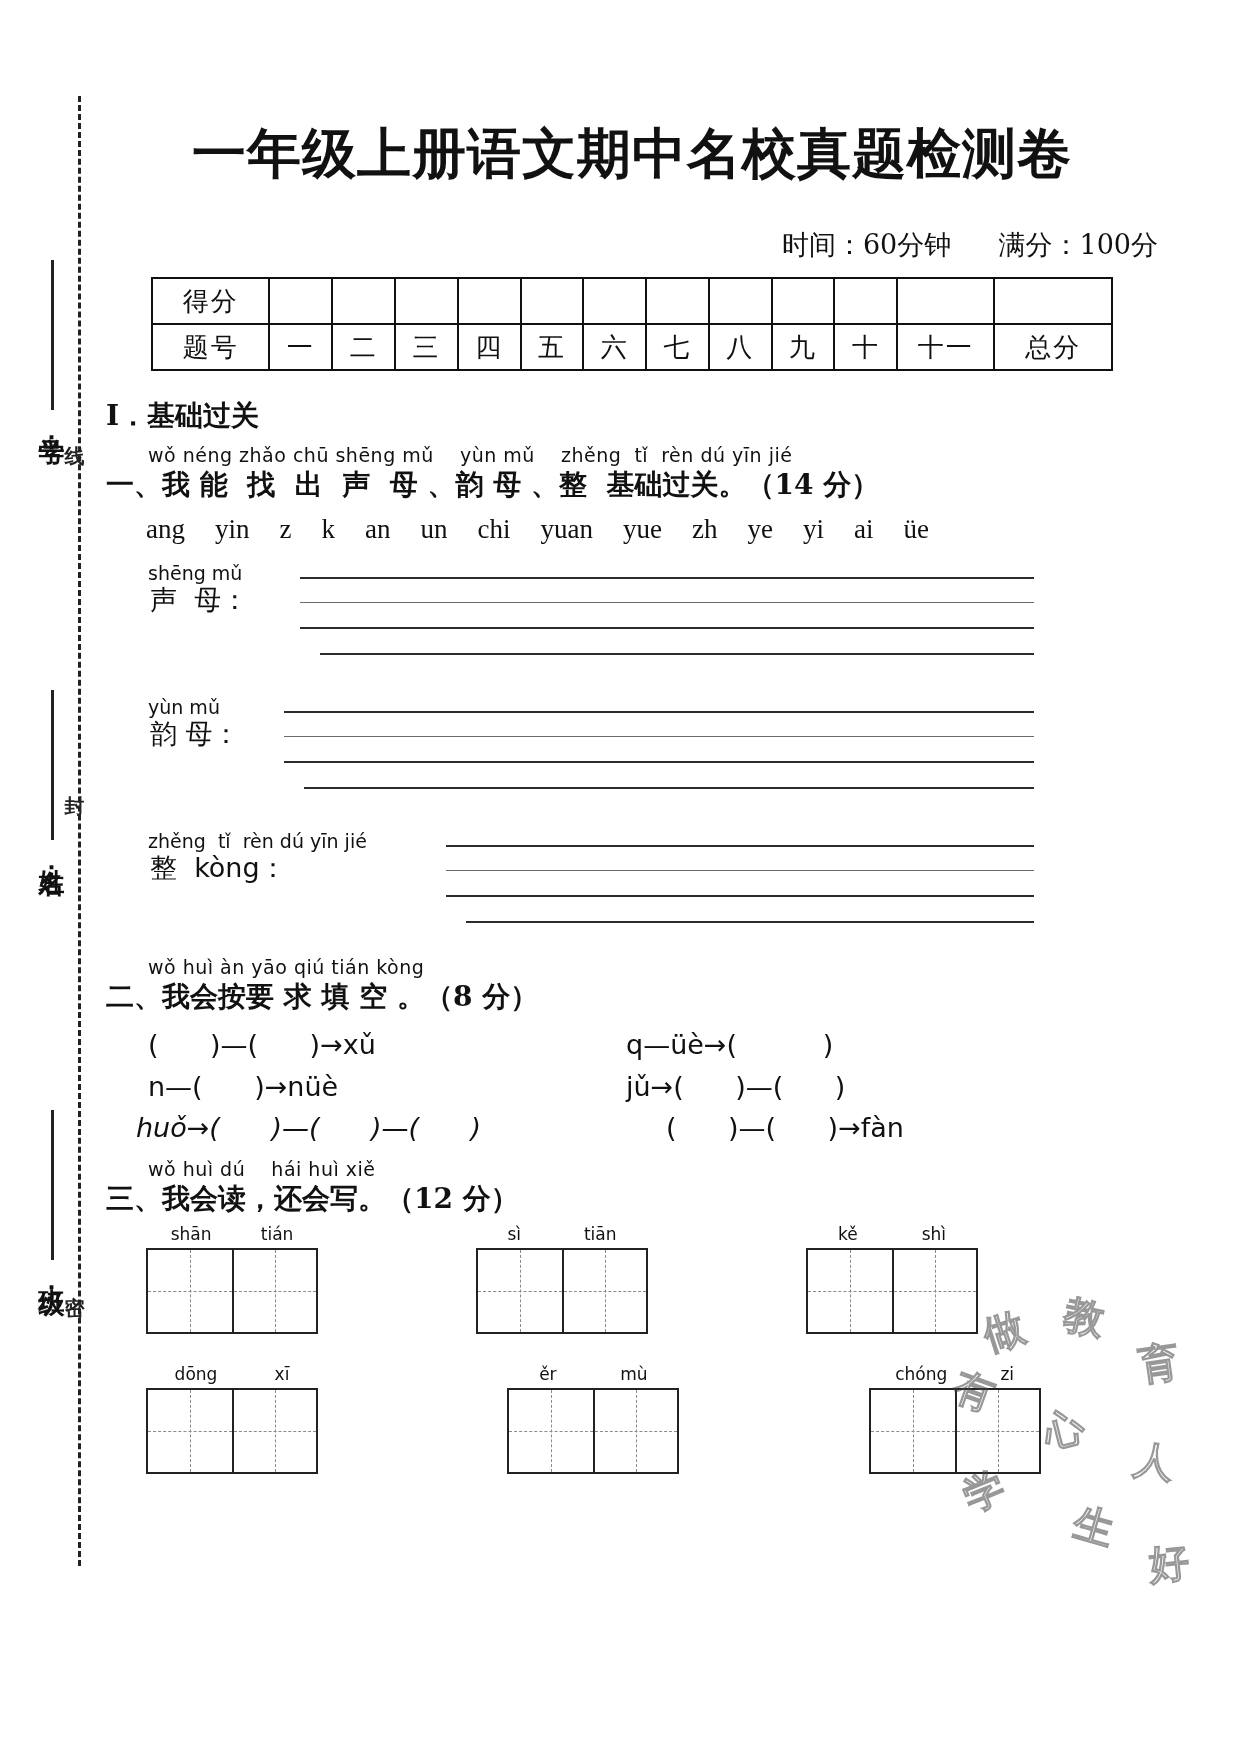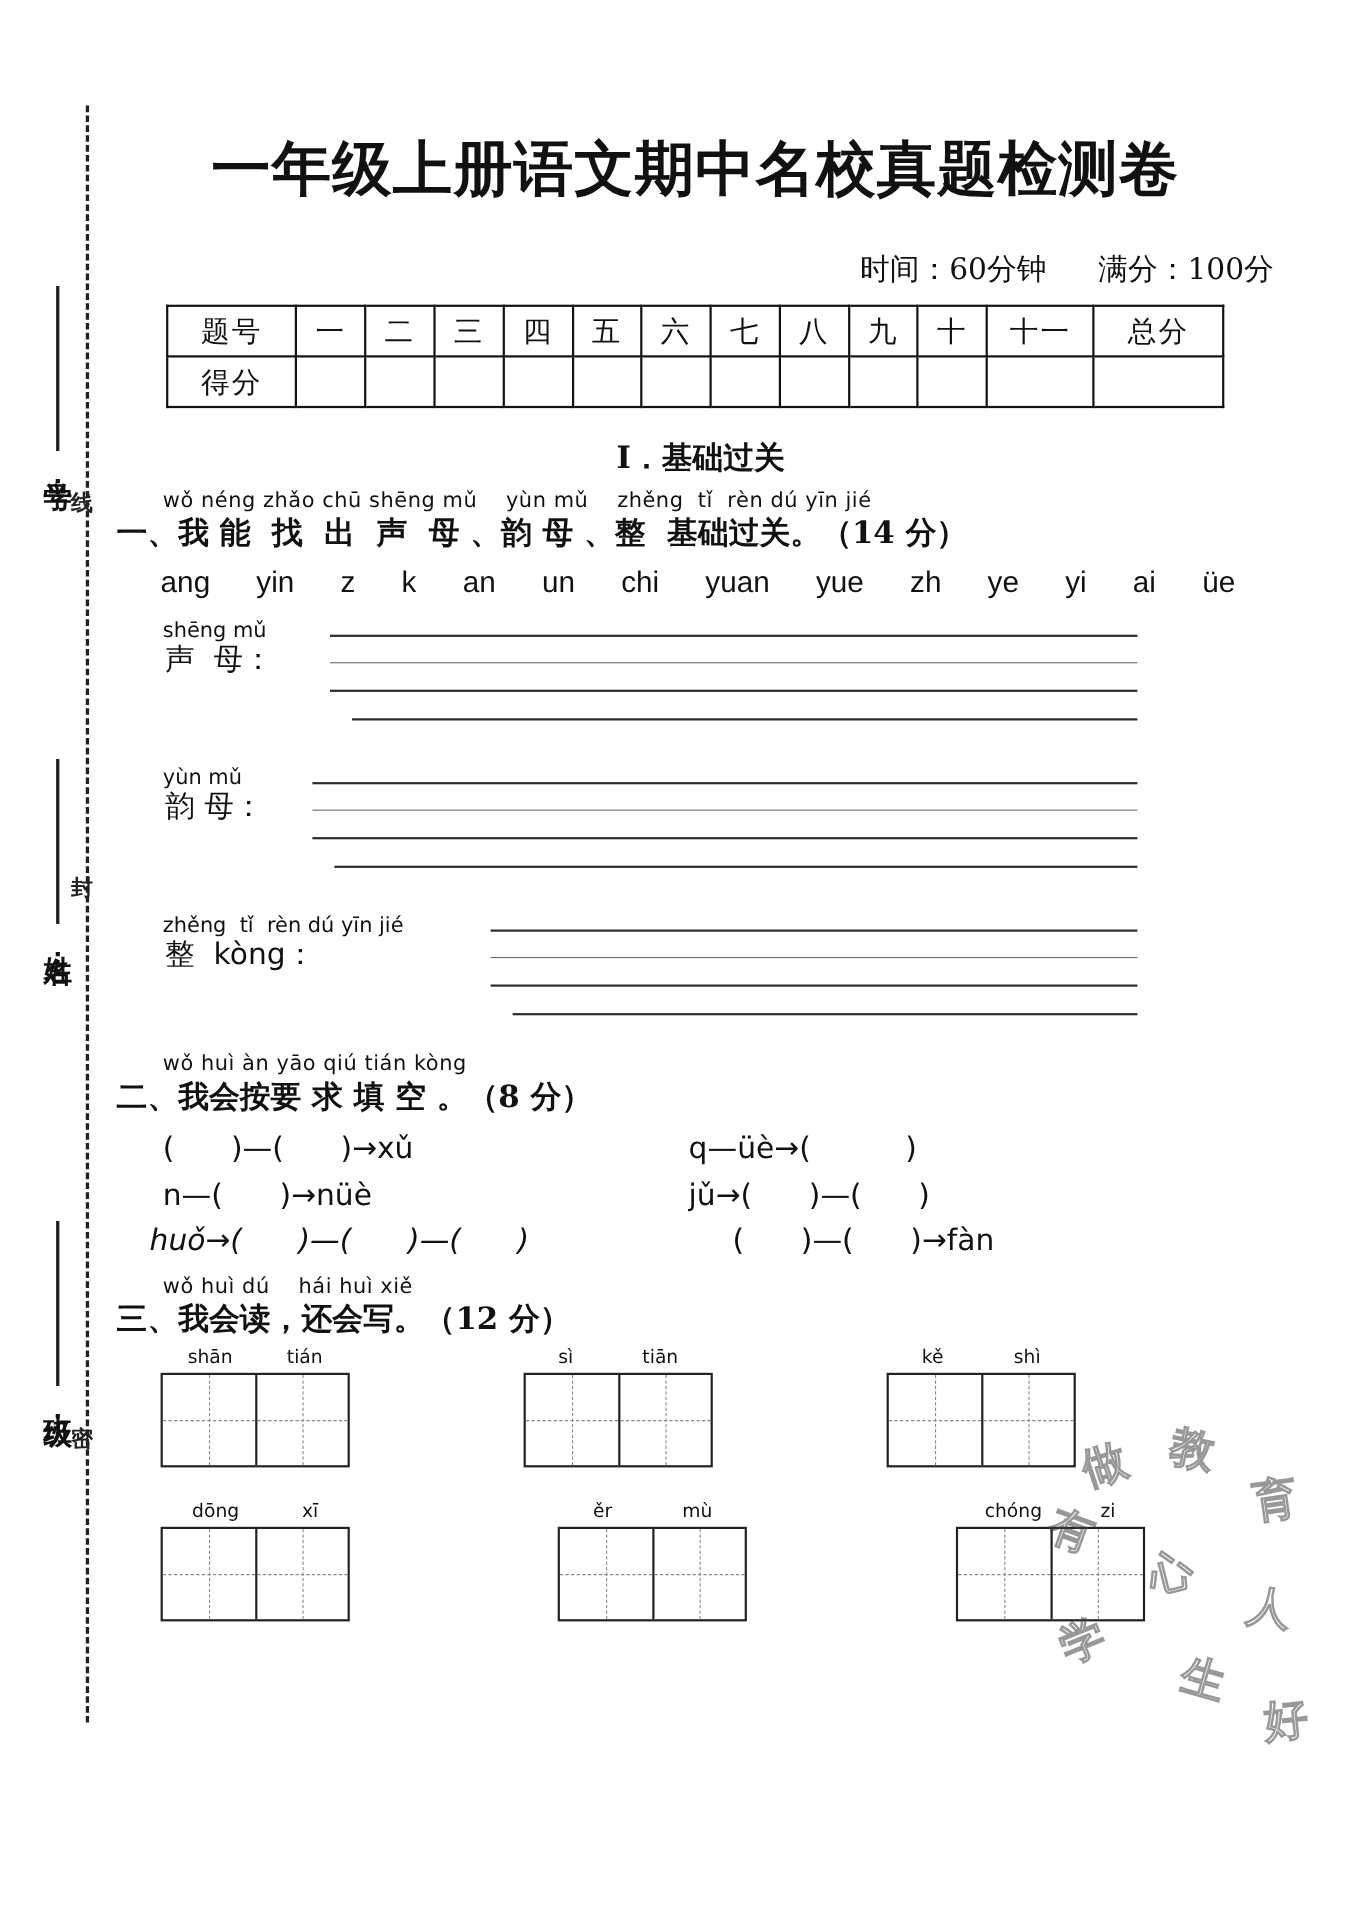--- a/index.html
+++ b/index.html
@@ -94,21 +94,20 @@
   #score-table td.eleven { width: 96px; }
   #score-table td.total { width: 116px; }
 
   
   .part-head {
     margin-top: 26px;
     margin-left: 10px;
     font-size: 28px;
     font-weight: bold;
     font-family: "DejaVu Serif", "Liberation Serif", serif;
-    text-align: center;
   }
 
   .q-block { margin-top: 10px; }
   .q-pinyin {
     margin-left: 52px;
     font-size: 19px;
     letter-spacing: 0.5px;
     font-family: "DejaVu Sans", sans-serif;
     white-space: pre;
     line-height: 1.15;
@@ -120,23 +119,23 @@
     font-family: "DejaVu Sans", sans-serif;
     line-height: 1.25;
     white-space: pre;
   }
   .q-title .pts { font-weight: bold; font-family: "DejaVu Serif", serif; margin-top: 28px; }
 
   
   #pinyin-bank {
     margin: 12px 0 0 50px;
     font-size: 27px;
-    font-family: Liberation Sans, sans-serif;
-    display: flex;
-    gap: 42px;
+    font-family: Liberation Serif, serif;
+    display: flex;
+    gap: 30px;
     flex-wrap: nowrap;
     white-space: nowrap;
   }
 
   
   .ans-group {
     position: relative;
     margin: 14px 0 0 48px;
     height: 96px;
   }
@@ -282,50 +281,50 @@
   <div id="paper-title">一年级上册语文期中名校真题检测卷</div>
 
   <div id="exam-meta">
     <span>时间：60分钟</span>
     <span class="meta-gap"></span>
     <span>满分：100分</span>
   </div>
 
   <table id="score-table">
     <tbody>
+      <tr>
+        <td class="lab">得分</td>
+        <td class="num"></td>
+        <td class="num"></td>
+        <td class="num"></td>
+        <td class="num"></td>
+        <td class="num"></td>
+        <td class="num"></td>
+        <td class="num"></td>
+        <td class="num"></td>
+        <td class="num"></td>
+        <td class="num"></td>
+        <td class="eleven"></td>
+        <td class="total"></td>
+      </tr>
       <tr>
         <td class="lab">题号</td>
         <td class="num">一</td>
         <td class="num">二</td>
         <td class="num">三</td>
         <td class="num">四</td>
         <td class="num">五</td>
         <td class="num">六</td>
         <td class="num">七</td>
         <td class="num">八</td>
         <td class="num">九</td>
         <td class="num">十</td>
         <td class="eleven">十一</td>
         <td class="total">总分</td>
       </tr>
-      <tr>
-        <td class="lab">得分</td>
-        <td class="num"></td>
-        <td class="num"></td>
-        <td class="num"></td>
-        <td class="num"></td>
-        <td class="num"></td>
-        <td class="num"></td>
-        <td class="num"></td>
-        <td class="num"></td>
-        <td class="num"></td>
-        <td class="num"></td>
-        <td class="eleven"></td>
-        <td class="total"></td>
-      </tr>
     </tbody>
   </table>
 
   <div class="part-head">Ⅰ．基础过关</div>
 
   <div class="q-block">
     <div class="q-pinyin">wǒ néng zhǎo chū shēng mǔ    yùn mǔ    zhěng  tǐ  rèn dú yīn jié</div>
     <div class="q-title"><span>一、我 能  找  出  声  母 、韵 母 、整  基础过关。</span><span class="pts">（14 分）</span></div>
 
     <div id="pinyin-bank">

